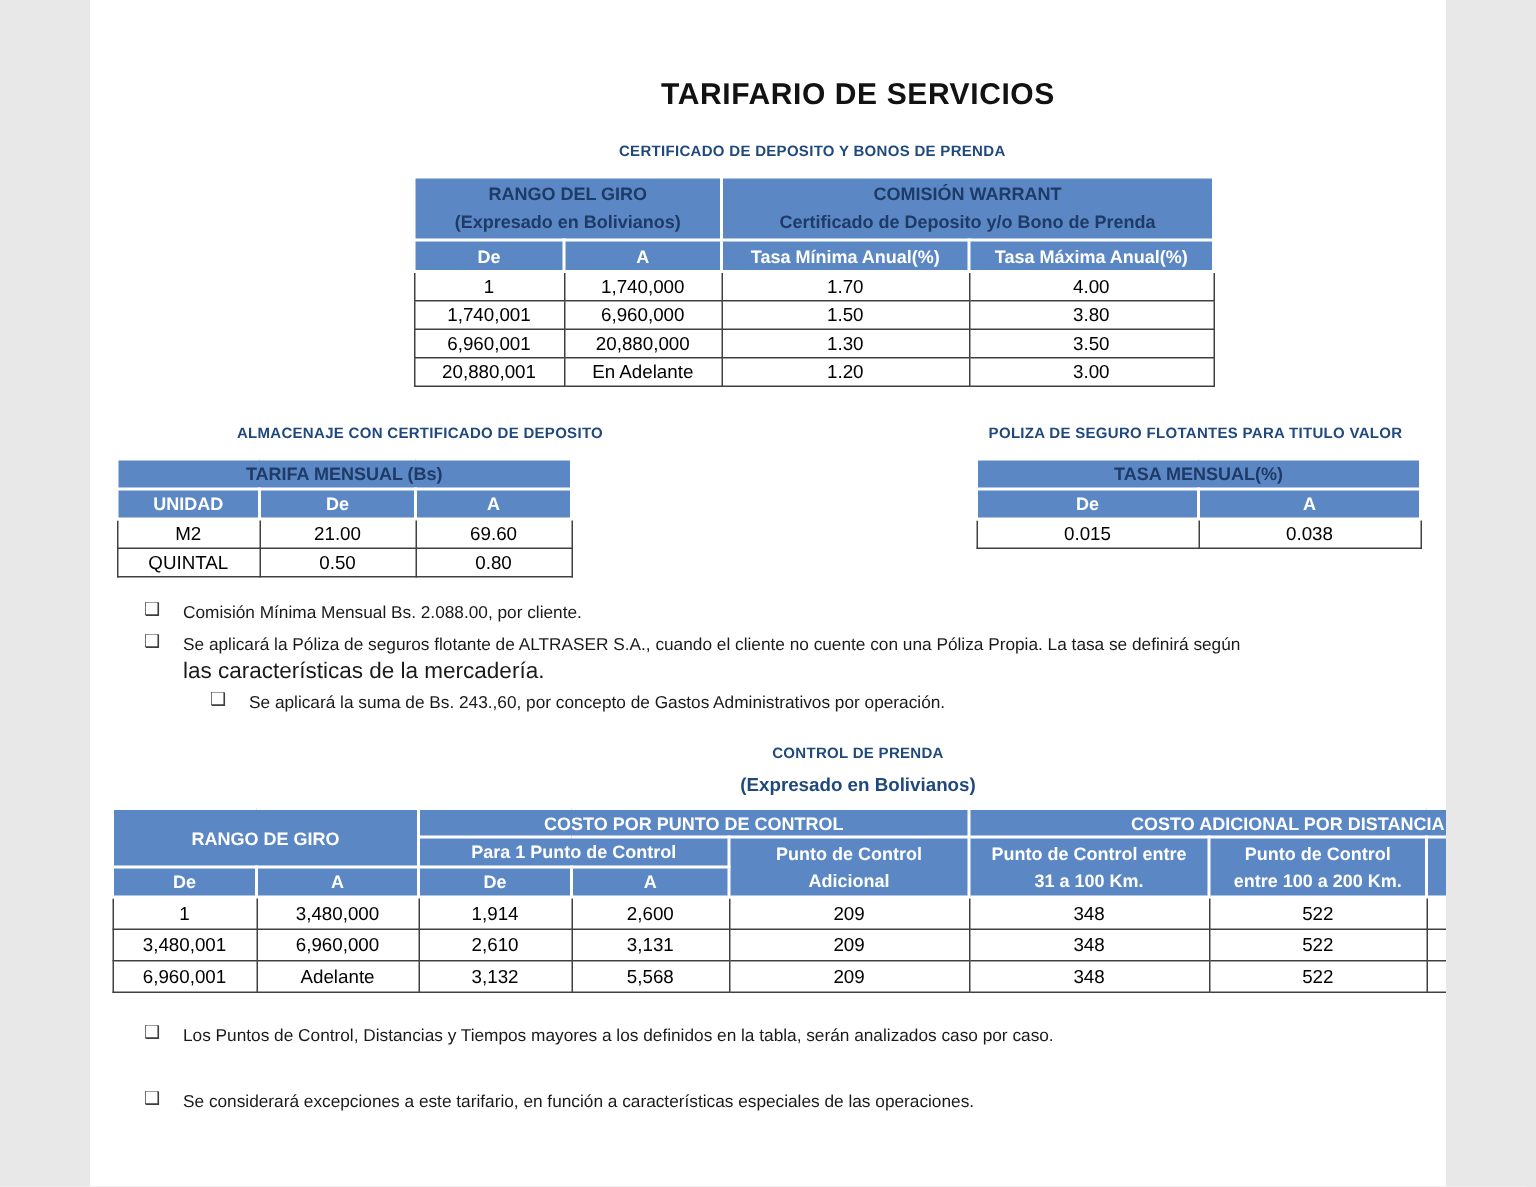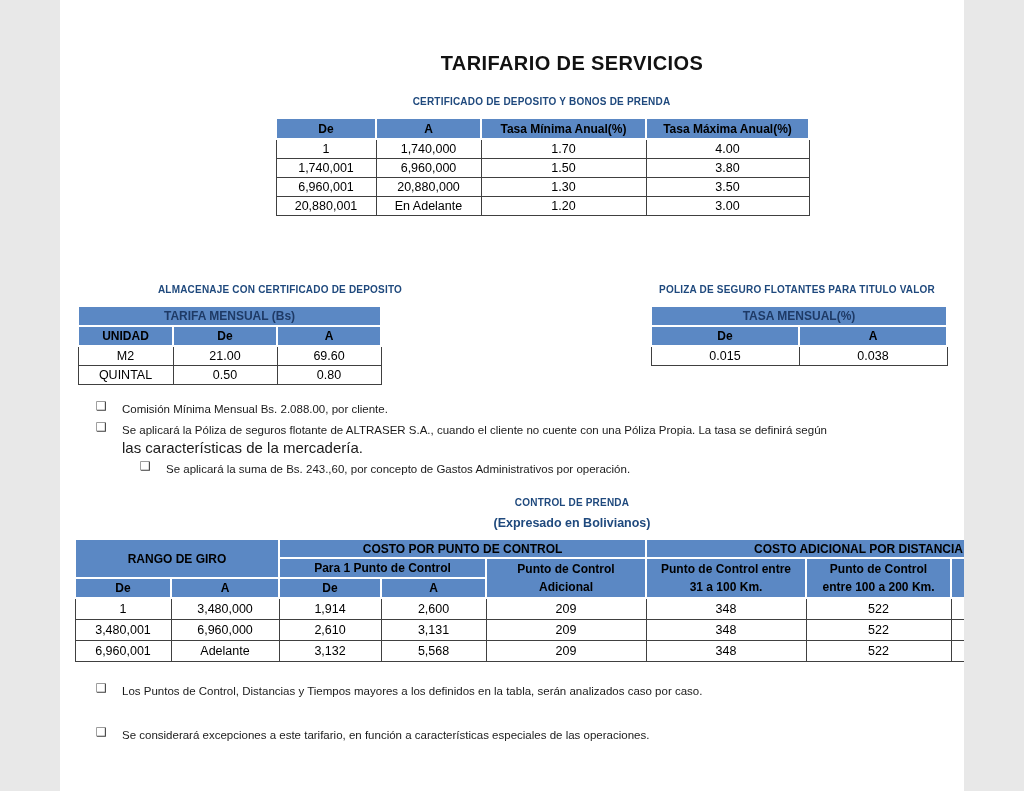--- a/index.html
+++ b/index.html
@@ -18,21 +18,21 @@
   .sub-title{
     position:absolute;font-weight:bold;color:#1F497D;font-size:12.5px;
     text-align:center;white-space:nowrap;
   }
   table{border-collapse:collapse;table-layout:fixed;position:absolute;}
   th{
     background:#5B88C4;border:2px solid #ffffff;font-weight:bold;
     font-size:12px;padding:0;text-align:center;vertical-align:middle;
   }
   th.navy{color:#1E3A66;}
-  th.white{color:#000000;}
+  th.white{color:#ffffff;}
   td{
     border:1px solid #404040;text-align:center;vertical-align:middle;
     font-size:12.5px;padding:0;background:#fff;color:#000;
   }
   .hl{line-height:19px;}
   .hl2{line-height:18px;}
   .note{position:absolute;white-space:nowrap;}
   .bullet{
     display:inline-block;width:26px;font-size:12px;color:#3d3d3d;
     font-family:"DejaVu Sans",sans-serif;vertical-align:top;
@@ -50,20 +50,30 @@
   <div class="sec-title" style="left:215px;top:96px;width:533px;">CERTIFICADO DE DEPOSITO Y BONOS DE PRENDA</div>
 
   <table style="left:215px;top:117px;width:533px;">
     <colgroup>
         <col style="width:100px">
         <col style="width:105px">
         <col style="width:165px">
         <col style="width:163px">
       </colgroup>
     <tbody>
+        <tr style="height:42px;">
+      <th colspan="2" class="navy">
+        <div class="hl">RANGO DEL GIRO</div>
+        <div class="hl">(Expresado en Bolivianos)</div>
+      </th>
+      <th colspan="2" class="navy">
+        <div class="hl">COMISIÓN WARRANT</div>
+        <div class="hl">Certificado de Deposito y/o Bono de Prenda</div>
+      </th>
+    </tr>
     <tr style="height:21px;">
       <th class="white">De</th>
       <th class="white">A</th>
       <th class="white">Tasa Mínima Anual(%)</th>
       <th class="white">Tasa Máxima Anual(%)</th>
     </tr>
     <tr style="height:19px;">
       <td>1</td>
       <td>1,740,000</td>
       <td>1.70</td>

